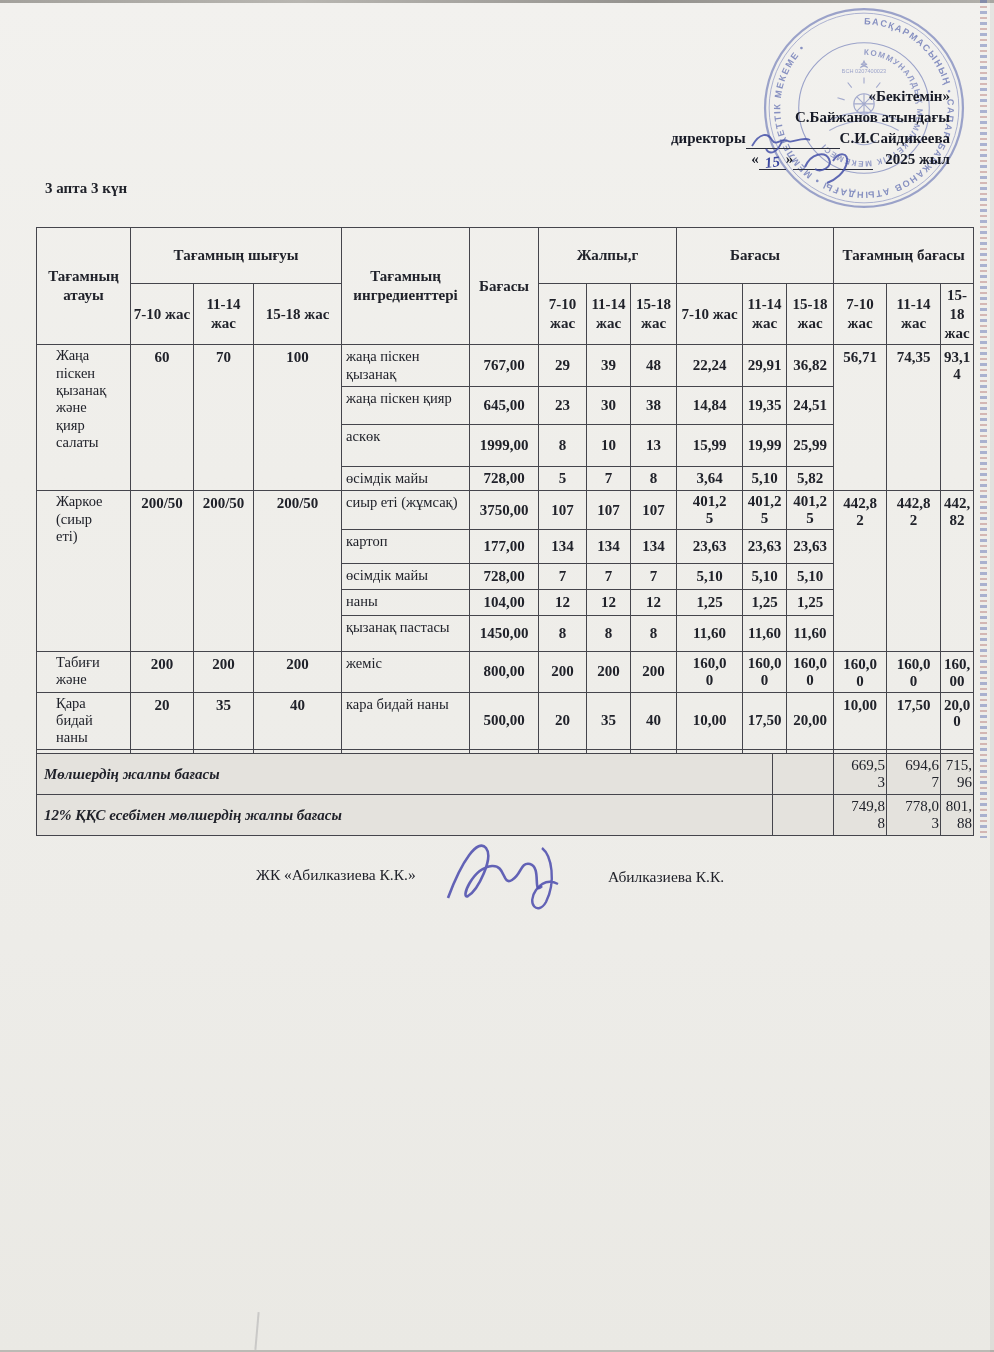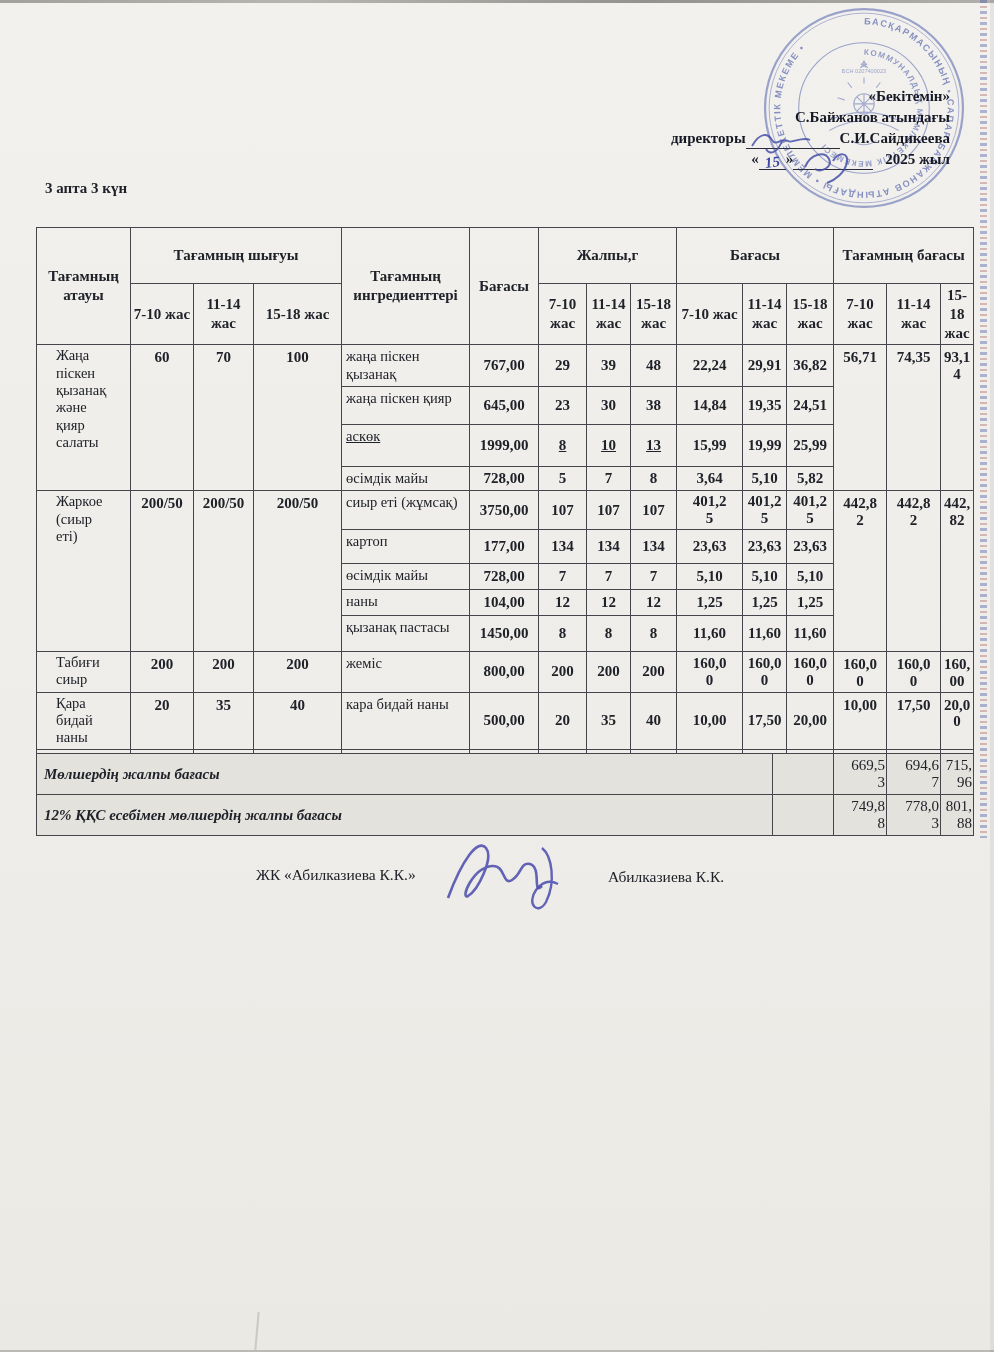--- a/index.html
+++ b/index.html
@@ -200,21 +200,21 @@
         <tr style="height: 38px; padding-left: 48px;">
           <td class="ing">жаңа піскен қияр</td>
           <td class="num"><span class="b mw58">645,00</span></td>
           <td class="num">23</td>
           <td class="num">30</td>
           <td class="num">38</td>
           <td class="num"><span class="b mw40">14,84</span></td>
           <td class="num"><span class="b mw34">19,35</span></td>
           <td class="num"><span class="b mw34">24,51</span></td>
         </tr>
-        <tr style="height: 42px; text-decoration: underline;">
+        <tr style="height: 42px;">
           <td class="ing">аскөк</td>
           <td class="num"><span class="b mw58">1999,00</span></td>
           <td class="num">8</td>
           <td class="num">10</td>
           <td class="num">13</td>
           <td class="num"><span class="b mw40">15,99</span></td>
           <td class="num"><span class="b mw34">19,99</span></td>
           <td class="num"><span class="b mw34">25,99</span></td>
         </tr>
         <tr style="height: 24px;">
@@ -278,21 +278,21 @@
           <td class="ing">қызанақ пастасы</td>
           <td class="num"><span class="b mw58">1450,00</span></td>
           <td class="num">8</td>
           <td class="num">8</td>
           <td class="num">8</td>
           <td class="num"><span class="b mw40">11,60</span></td>
           <td class="num"><span class="b mw34">11,60</span></td>
           <td class="num"><span class="b mw34">11,60</span></td>
         </tr>
         <tr style="height: 34px;">
-          <td rowspan="1" class="name">Табиғи сиыр</td>
+          <td rowspan="1" class="name">Табиғи және</td>
           <td rowspan="1" class="num top"><span class="b mw45">200</span></td>
           <td rowspan="1" class="num top"><span class="b mw58">200</span></td>
           <td rowspan="1" class="num top">200</td>
           <td class="ing">жеміс</td>
           <td class="num"><span class="b mw58">800,00</span></td>
           <td class="num">200</td>
           <td class="num">200</td>
           <td class="num">200</td>
           <td class="num"><span class="b mw40">160,00</span></td>
           <td class="num"><span class="b mw34">160,00</span></td>

